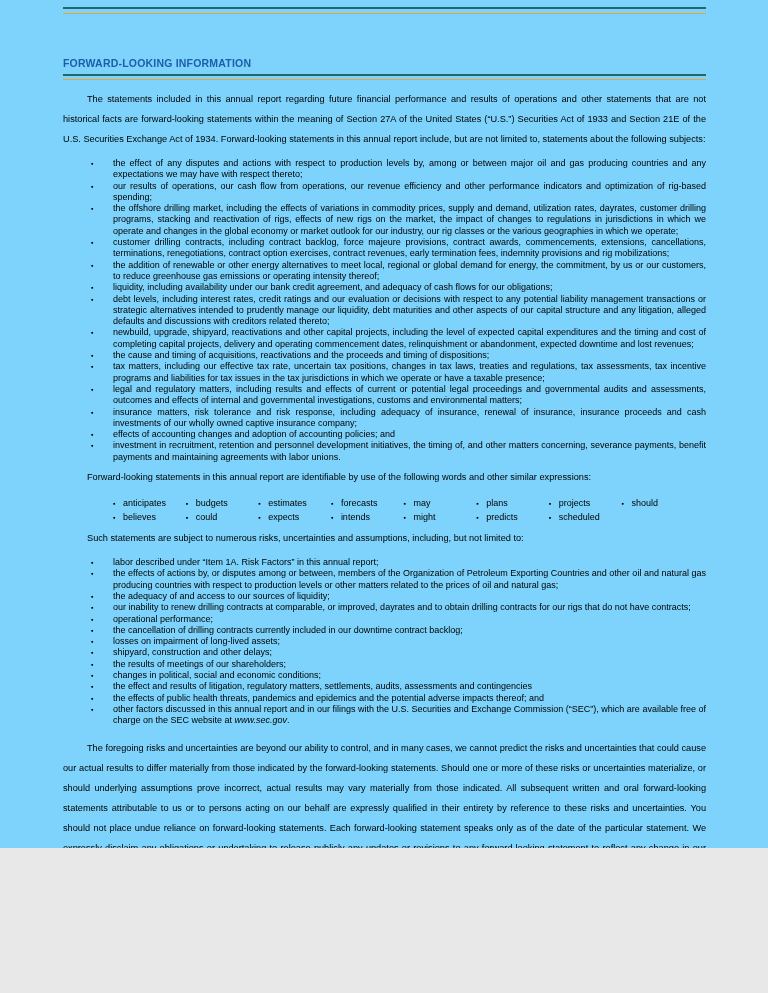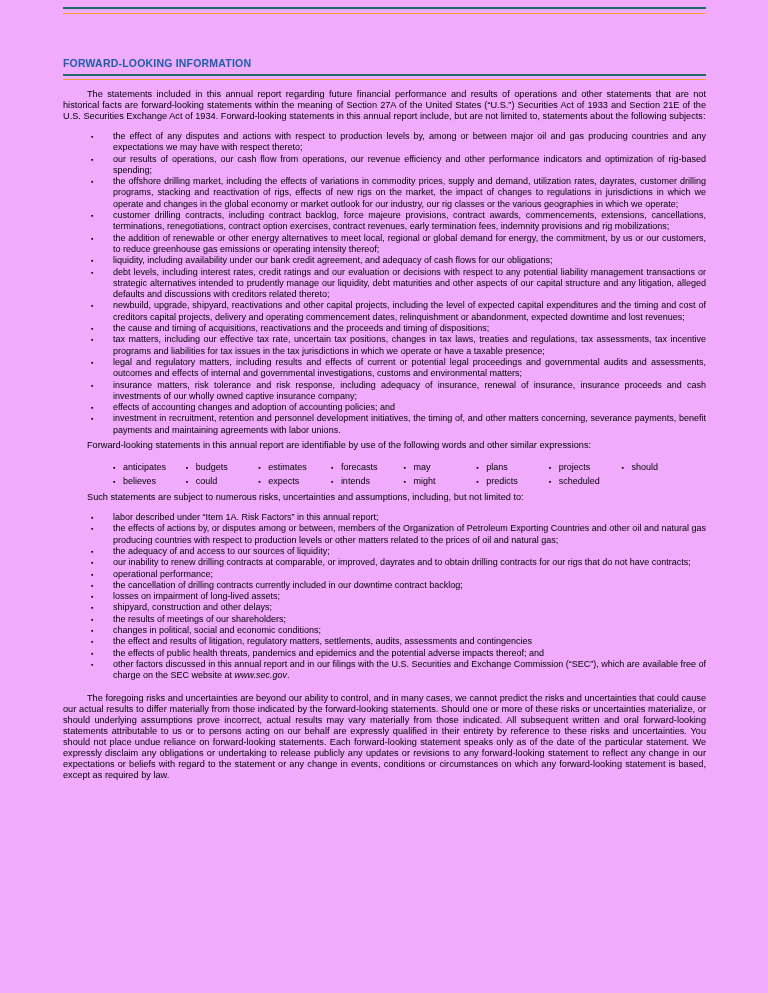--- a/index.html
+++ b/index.html
@@ -3,38 +3,38 @@
 <meta charset="utf-8">
 <style>
   * { margin: 0; padding: 0; box-sizing: border-box; }
   html, body { background: #e8e8e8; }
   body {
     width: 768px; height: 993px;
     font-family: "Liberation Sans", sans-serif;
     color: #000;
   }
   .page {
-    width: 768px; height: 993px;
-    background: #f0abfc;
+    width: 768px; height: 848px;
+    background: #7dd3fc;
     padding: 7px 62px 8px 63px;
     overflow: hidden;
   }
   .rule { width: 100%; }
   .rule-teal { height: 2px; background: var(--rule-teal, #1E6A6A); }
   .rule-orange { height: 1px; background: var(--rule-orange, #F0A22E); margin-top: 4px; }
   .heading-block { margin-top: 43px; }
   h1.doc-heading {
     font-size: 10.5px; line-height: 12px; font-weight: bold;
     color: var(--heading-blue, #1C5EA9);
     letter-spacing: 0.2px;
   }
   .heading-block .rule-teal { margin-top: 5px; }
   .heading-block .rule-orange { margin-top: 3px; }
   .para {
-    font-size: 9.2px; line-height: 11px;
+    font-size: 9.2px; line-height: 20px;
     text-align: justify;
     text-indent: 24px;
     margin-top: 9px;
   }
   .para.lead { margin-top: 4px; }
   .bullet-list {
     list-style: none;
     margin-top: 9px;
   }
   .bullet-item {
@@ -108,21 +108,21 @@
         <span class="bullet-text">liquidity, including availability under our bank credit agreement, and adequacy of cash flows for our obligations;</span>
       </li>
 
       <li class="bullet-item">
         <span class="bullet-marker">▪</span>
         <span class="bullet-text">debt levels, including interest rates, credit ratings and our evaluation or decisions with respect to any potential liability management transactions or strategic alternatives intended to prudently manage our liquidity, debt maturities and other aspects of our capital structure and any litigation, alleged defaults and discussions with creditors related thereto;</span>
       </li>
 
       <li class="bullet-item">
         <span class="bullet-marker">▪</span>
-        <span class="bullet-text">newbuild, upgrade, shipyard, reactivations and other capital projects, including the level of expected capital expenditures and the timing and cost of creditors capital projects, delivery and operating commencement dates, relinquishment or abandonment, expected downtime and lost revenues;</span>
+        <span class="bullet-text">newbuild, upgrade, shipyard, reactivations and other capital projects, including the level of expected capital expenditures and the timing and cost of completing capital projects, delivery and operating commencement dates, relinquishment or abandonment, expected downtime and lost revenues;</span>
       </li>
 
       <li class="bullet-item">
         <span class="bullet-marker">▪</span>
         <span class="bullet-text">the cause and timing of acquisitions, reactivations and the proceeds and timing of dispositions;</span>
       </li>
 
       <li class="bullet-item">
         <span class="bullet-marker">▪</span>
         <span class="bullet-text">tax matters, including our effective tax rate, uncertain tax positions, changes in tax laws, treaties and regulations, tax assessments, tax incentive programs and liabilities for tax issues in the tax jurisdictions in which we operate or have a taxable presence;</span>

